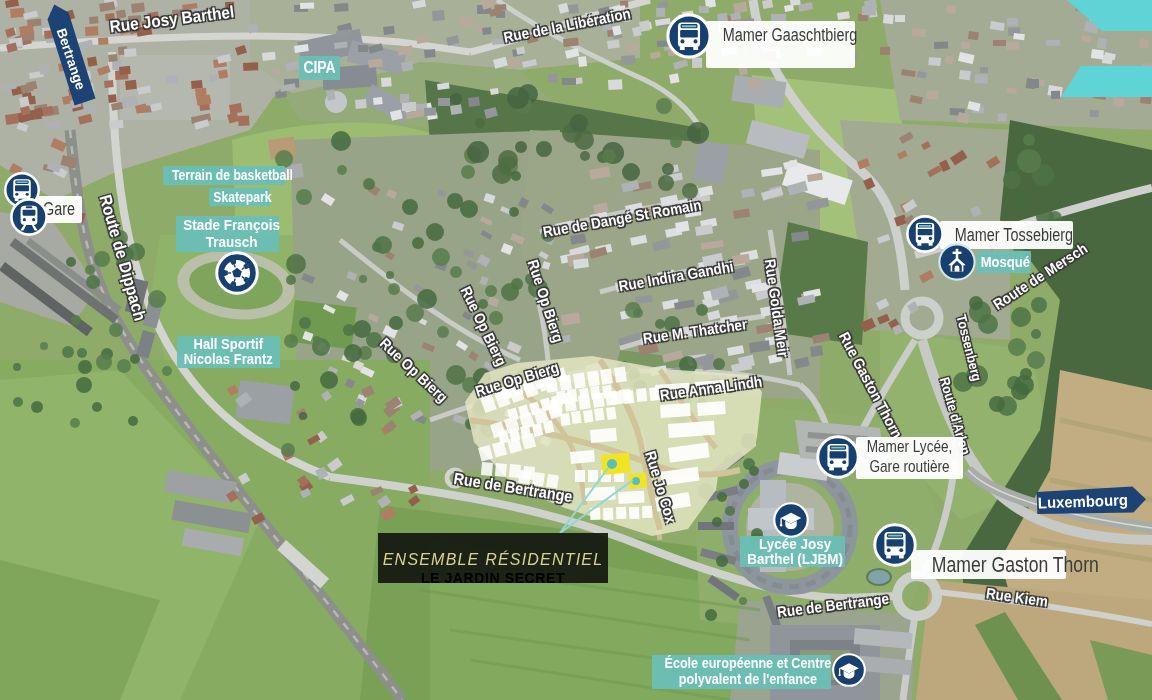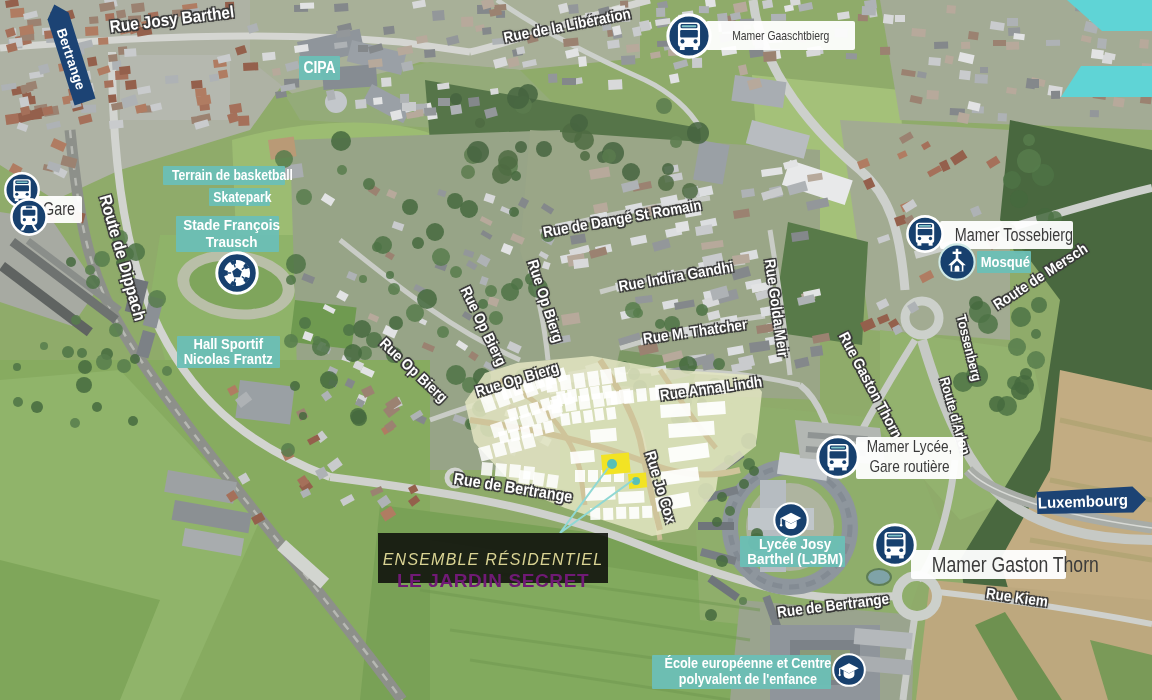--- a/index.html
+++ b/index.html
@@ -1109,21 +1109,21 @@
 <div class="teal" style="left:176px;top:216px;width:103px;height:36px;font-size:15.5px;line-height:17px;text-align:center;"><span style="display:inline-block;transform:scaleX(0.87)">Stade François<br>Trausch</span></div>
 
 <div class="teal" style="left:177px;top:336px;width:103px;height:32px;font-size:15px;line-height:15px;"><span style="display:inline-block;transform:scaleX(0.87)">Hall Sportif<br>Nicolas Frantz</span></div>
 
 <div class="teal" style="left:977px;top:251px;width:54px;height:22px;font-size:15px;line-height:22px;"><span style="display:inline-block;transform:scaleX(0.87)">Mosqué</span></div>
 
 <div class="teal" style="left:740px;top:536px;width:105px;height:31px;font-size:15.5px;line-height:15px;"><span style="display:inline-block;transform:scaleX(0.87)">Lycée Josy<br>Barthel (LJBM)</span></div>
 
 <div class="teal" style="left:652px;top:655px;width:179px;height:34px;font-size:14.5px;line-height:16px;"><span style="display:inline-block;transform:scaleX(0.87)">École européenne et Centre<br>polyvalent de l'enfance</span></div>
 
-<div class="wbox" style="left:706px;top:21px;width:149px;height:29px;font-size:13px;line-height:29px"><span style="display:inline-block;transform:scaleX(0.8)">Mamer Gaaschtbierg</span></div>
+<div class="wbox" style="left:706px;top:21px;width:149px;height:47px;font-size:18px;line-height:29px"><span style="display:inline-block;transform:scaleX(0.8)">Mamer Gaaschtbierg</span></div>
 <svg style="position:absolute;left:665px;top:12px" width="48" height="48" viewBox="-25 -25 50 50">
 <circle r="22" fill="#17406e" stroke="#ffffff" stroke-width="3.2"></circle>
 <rect x="-11.5" y="-14" width="23" height="25.5" rx="4" fill="#fff"></rect>
 <rect x="-8.8" y="-12.4" width="17.6" height="4.4" rx="1.5" fill="#17406e"></rect>
 <rect x="-7.6" y="-11.2" width="15.2" height="2" rx="0.9" fill="#7fc4c9"></rect>
 <rect x="-9.2" y="-6.2" width="18.4" height="7.8" rx="1.2" fill="#17406e"></rect>
 <circle cx="-6.8" cy="5.6" r="2.1" fill="#17406e"></circle>
 <circle cx="6.8" cy="5.6" r="2.1" fill="#17406e"></circle>
 <rect x="-9.5" y="11" width="5" height="3.6" fill="#fff"></rect>
 <rect x="4.5" y="11" width="5" height="3.6" fill="#fff"></rect>
@@ -1252,15 +1252,15 @@
 </g>
 </svg>
 
 <svg style="position:absolute;left:1060px;top:0px" width="92" height="100" viewBox="0 0 92 100">
       <polygon points="7,0 92,0 92,31 42,31" fill="#5fd4d6"></polygon>
       <polygon points="21,66 92,66 92,97 1,97" fill="#5fd4d6"></polygon>
     </svg>
 
 <div style="position:absolute;left:378px;top:533px;width:230px;height:50px;background:rgba(17,19,13,0.9);text-align:center;font-family:'Liberation Sans',sans-serif">
 <div style="font-size:16px;font-style:italic;color:#d9d393;letter-spacing:1.2px;margin-top:18px">ENSEMBLE RÉSIDENTIEL</div>
-<div style="font-size:19px;font-weight:bold;color:#701a75;letter-spacing:0.6px;margin-top:1px">LE JARDIN SECRET</div>
+<div style="font-size:14px;font-weight:bold;color:#000000;letter-spacing:0.6px;margin-top:1px">LE JARDIN SECRET</div>
 </div>
 </div>
 
 </body></html>

